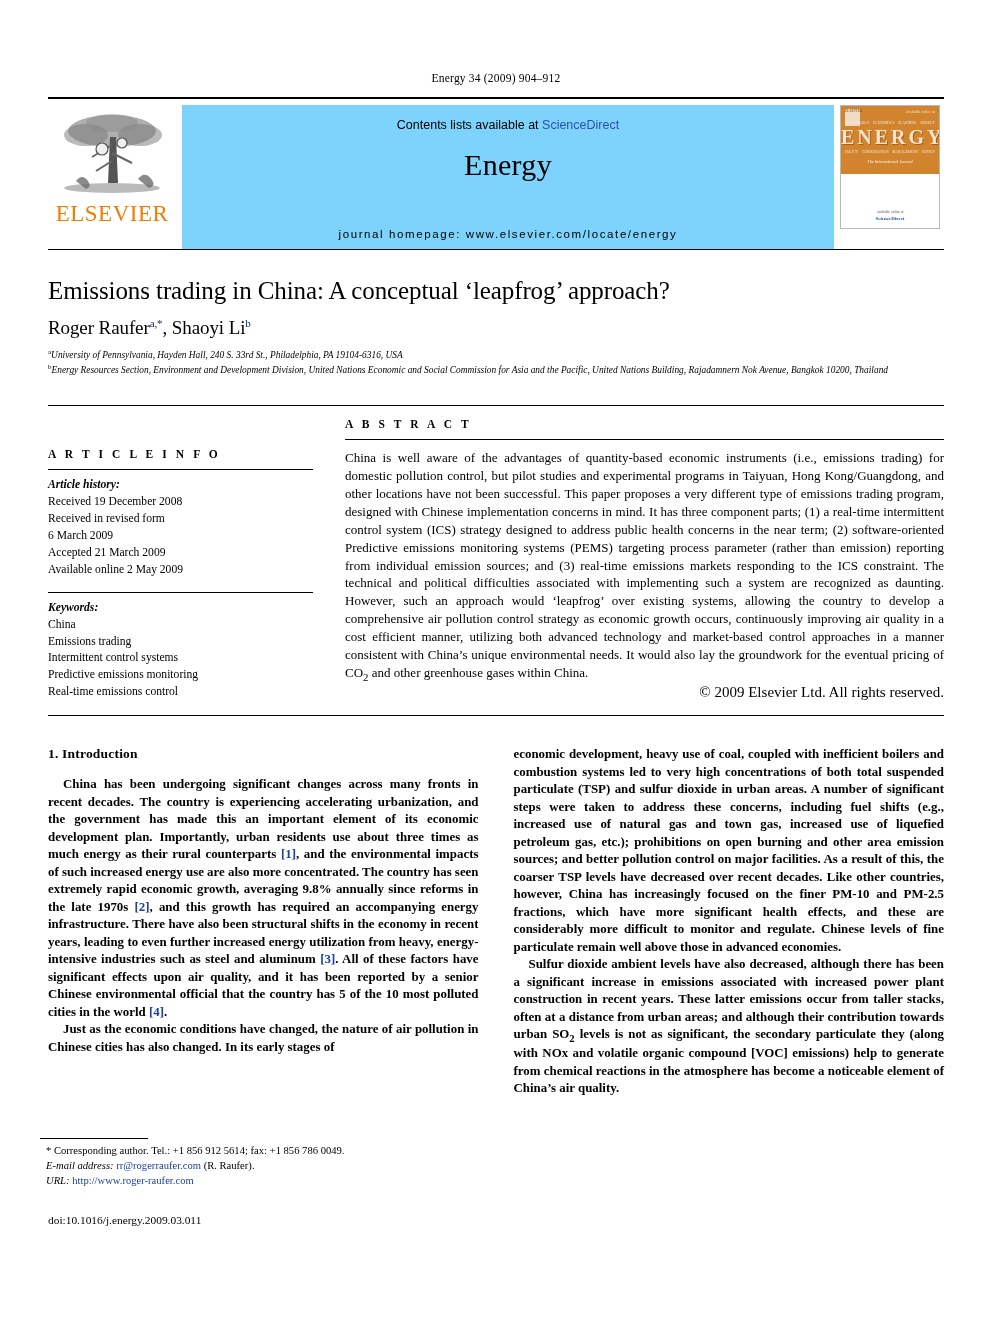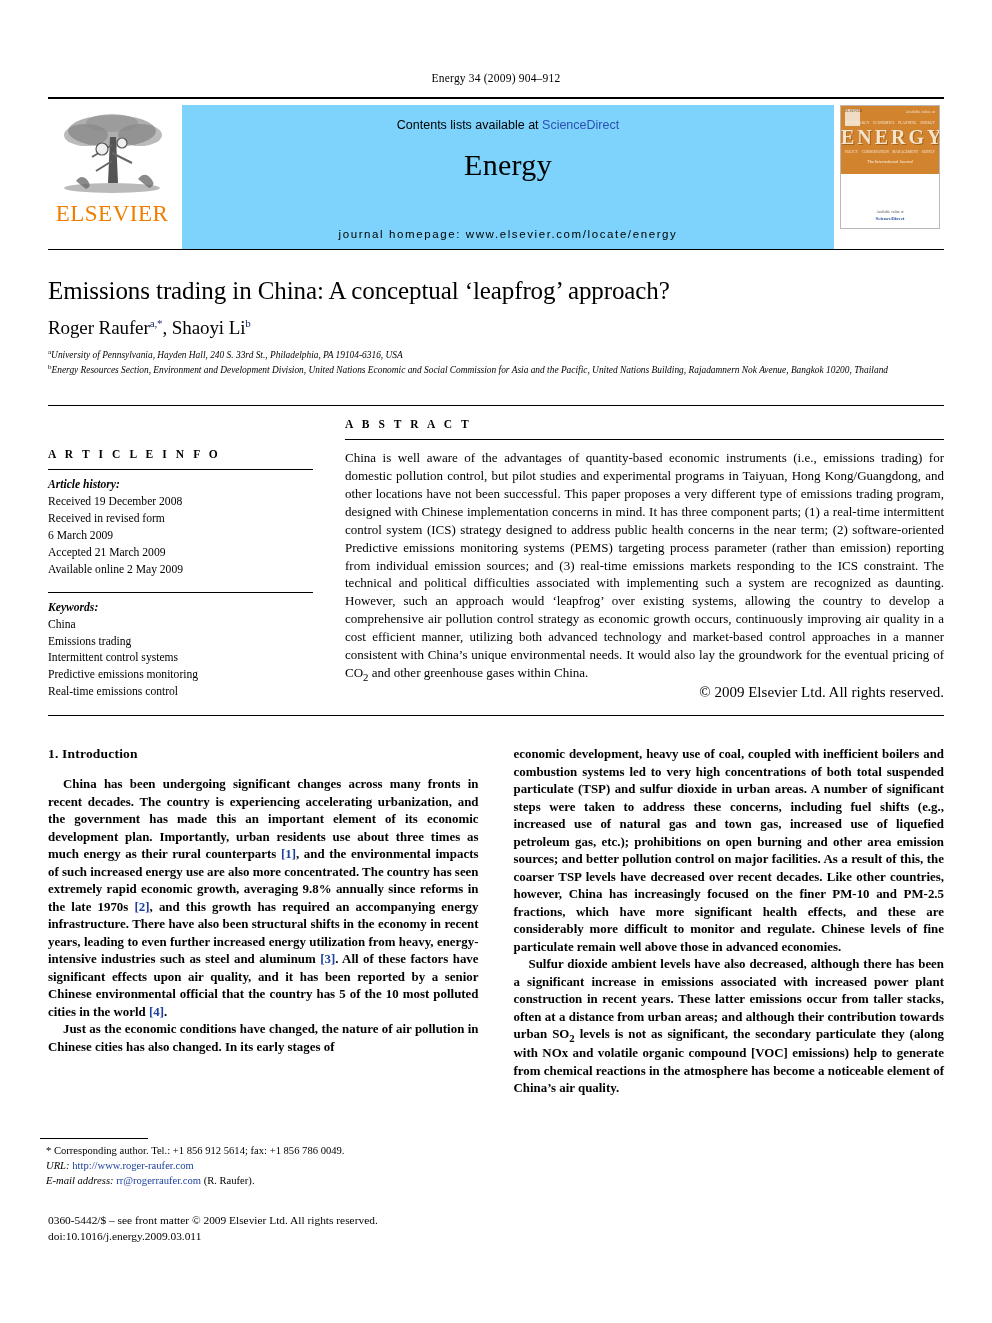--- a/index.html
+++ b/index.html
@@ -443,28 +443,27 @@
     <div class="bcol">
       <p class="para" id="rp0" style="text-indent:0"><span>economic development, heavy use of coal, coupled with inefficient boilers and combustion systems led to very high concentrations of both total suspended particulate (TSP) and sulfur dioxide in urban areas. A number of significant steps were taken to address these concerns, including fuel shifts (e.g., increased use of natural gas and town gas, increased use of liquefied petroleum gas, etc.); prohibitions on open burning and other area emission sources; and better pollution control on major facilities. As a result of this, the coarser TSP levels have decreased over recent decades. Like other countries, however, China has increasingly focused on the finer PM-10 and PM-2.5 fractions, which have more significant health effects, and these are considerably more difficult to monitor and regulate. Chinese levels of fine particulate remain well above those in advanced economies.</span></p>
       <p class="para" id="rp1"><span>Sulfur dioxide ambient levels have also decreased, although there has been a significant increase in emissions associated with increased power plant construction in recent years. These latter emissions occur from taller stacks, often at a distance from urban areas; and although their contribution towards urban SO</span><sub>2</sub><span> levels is not as significant, the secondary particulate they (along with NOx and volatile organic compound [VOC] emissions) help to generate from chemical reactions in the atmosphere has become a noticeable element of China’s air quality.</span></p>
     </div>
   </div>
 
   <div class="footnote">
     <div class="fn-rule"></div>
     <div class="fn-line">* Corresponding author. Tel.: +1 856 912 5614; fax: +1 856 786 0049.</div>
     <div class="fn-line">
-      <span class="it">URL:</span>
-      <span class="fn-link">http://www.roger-raufer.com</span>
-    </div>
-    <div class="fn-line">
       <span class="it">E-mail address:</span>
       <span class="fn-link">rr@rogerraufer.com</span>
       <span>(R. Raufer).</span>
     </div>
+    <div class="fn-line">
+      <span class="it">URL:</span>
+      <span class="fn-link">http://www.roger-raufer.com</span>
+    </div>
   </div>
 
   <div class="imprint">
-    <div>0360-5442/$ – see front matter © 2009 Elsevier Ltd. All rights reserved.</div>
     <div>doi:10.1016/j.energy.2009.03.011</div>
   </div>
 
 </div>
 
 </body></html>

